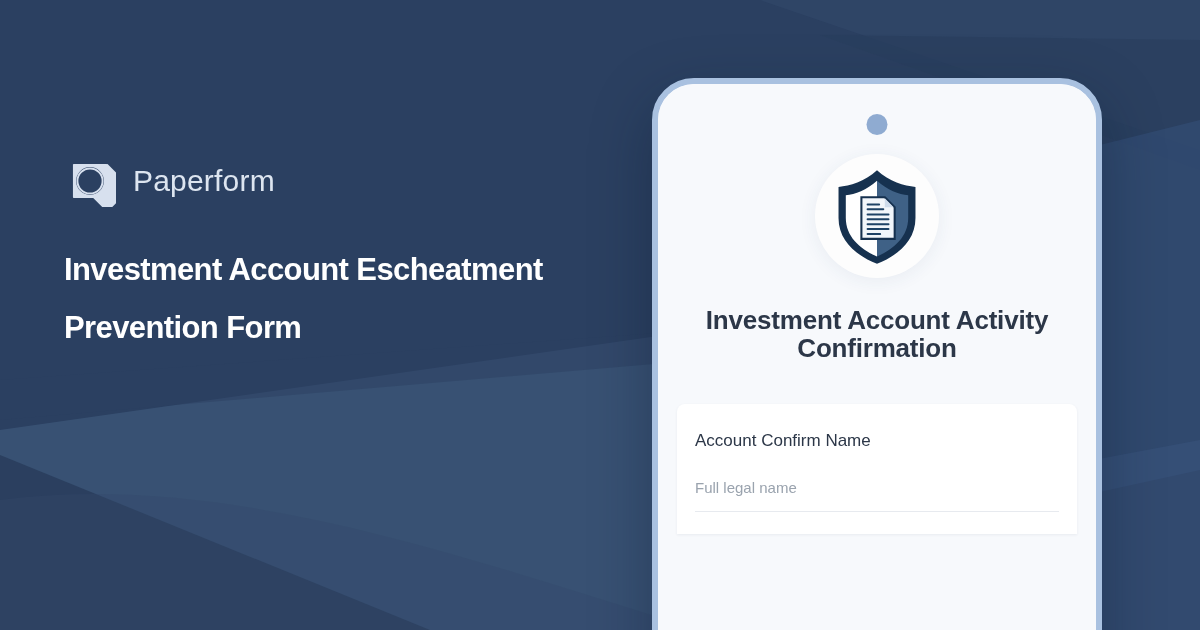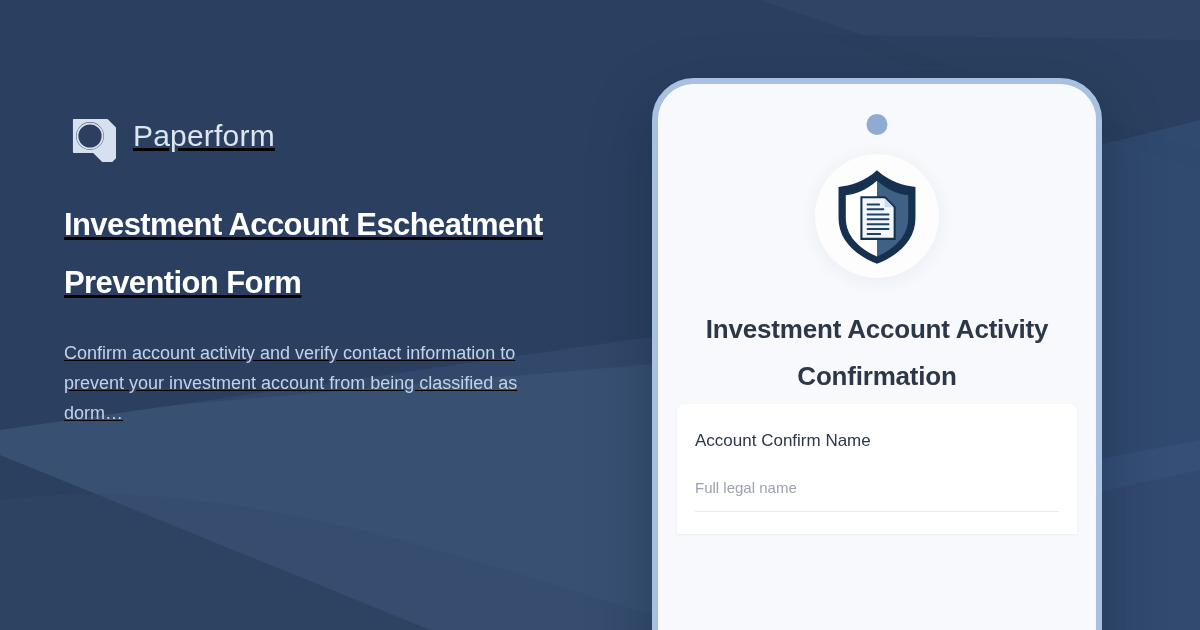--- a/index.html
+++ b/index.html
@@ -23,21 +23,20 @@
   .bg-svg { position:absolute; left:0; top:0; width:1200px; height:630px; display:block; }
 
   
   .left-col {
     position:absolute;
     left:64px; top:0;
     width:560px; height:538px;
     display:flex; flex-direction:column;
     justify-content:center;
     z-index:5;
-    text-decoration:underline;
   }
 
   .brand { display:flex; align-items:center; gap:17px; margin-bottom:34px; }
   .brand-mark { width:52px; height:52px; flex:0 0 52px; display:block; }
   .brand-name {
     font-size:30px;
     letter-spacing:0.2px;
     color:#dde5f0;
     font-weight:400;
   }
@@ -97,21 +96,21 @@
     display:flex; align-items:center; justify-content:center;
     box-shadow:0 3px 18px rgba(40,70,110,0.07);
   }
   .hero-icon-wrap svg { width:104px; height:104px; display:block; }
 
   .phone-title {
     position:absolute;
     left:0; right:0; top:222px;
     text-align:center;
     font-size:26px;
-    line-height:47px;
+    line-height:28px;
     font-weight:700;
     color:#2c3748;
     letter-spacing:-0.2px;
     padding:0 12px;
   }
 
   .form-card {
     position:absolute;
     left:19px; right:19px; top:320px;
     background:#ffffff;
@@ -180,21 +179,20 @@
         <circle cx="32" cy="32" r="15.5" fill="none" stroke="#2b4061" stroke-width="3.2"></circle>
         <circle cx="32" cy="32" r="15.5" fill="#2b4061" opacity="0.0"></circle>
         <path d="M32 16.5 a15.5 15.5 0 0 1 0 31 a15.5 15.5 0 0 1 0 -31 z" fill="#2b4061"></path>
         <circle cx="32" cy="32" r="15.5" fill="none" stroke="#d7e0ee" stroke-width="2.4"></circle>
       </svg>
       <span class="brand-name">Paperform</span>
     </div>
 
     <h1 class="headline">Investment Account Escheatment Prevention Form</h1>
 
-    <p class="subcopy">Confirm account activity and verify contact information to prevent your investment account from being classified as dorm…</p>
   </div>
 
   <div class="phone">
     <div class="phone-inner">
 
       <div class="camera-dot"></div>
 
       <div class="hero-icon-wrap">
         <svg viewBox="0 0 100 100">
 

